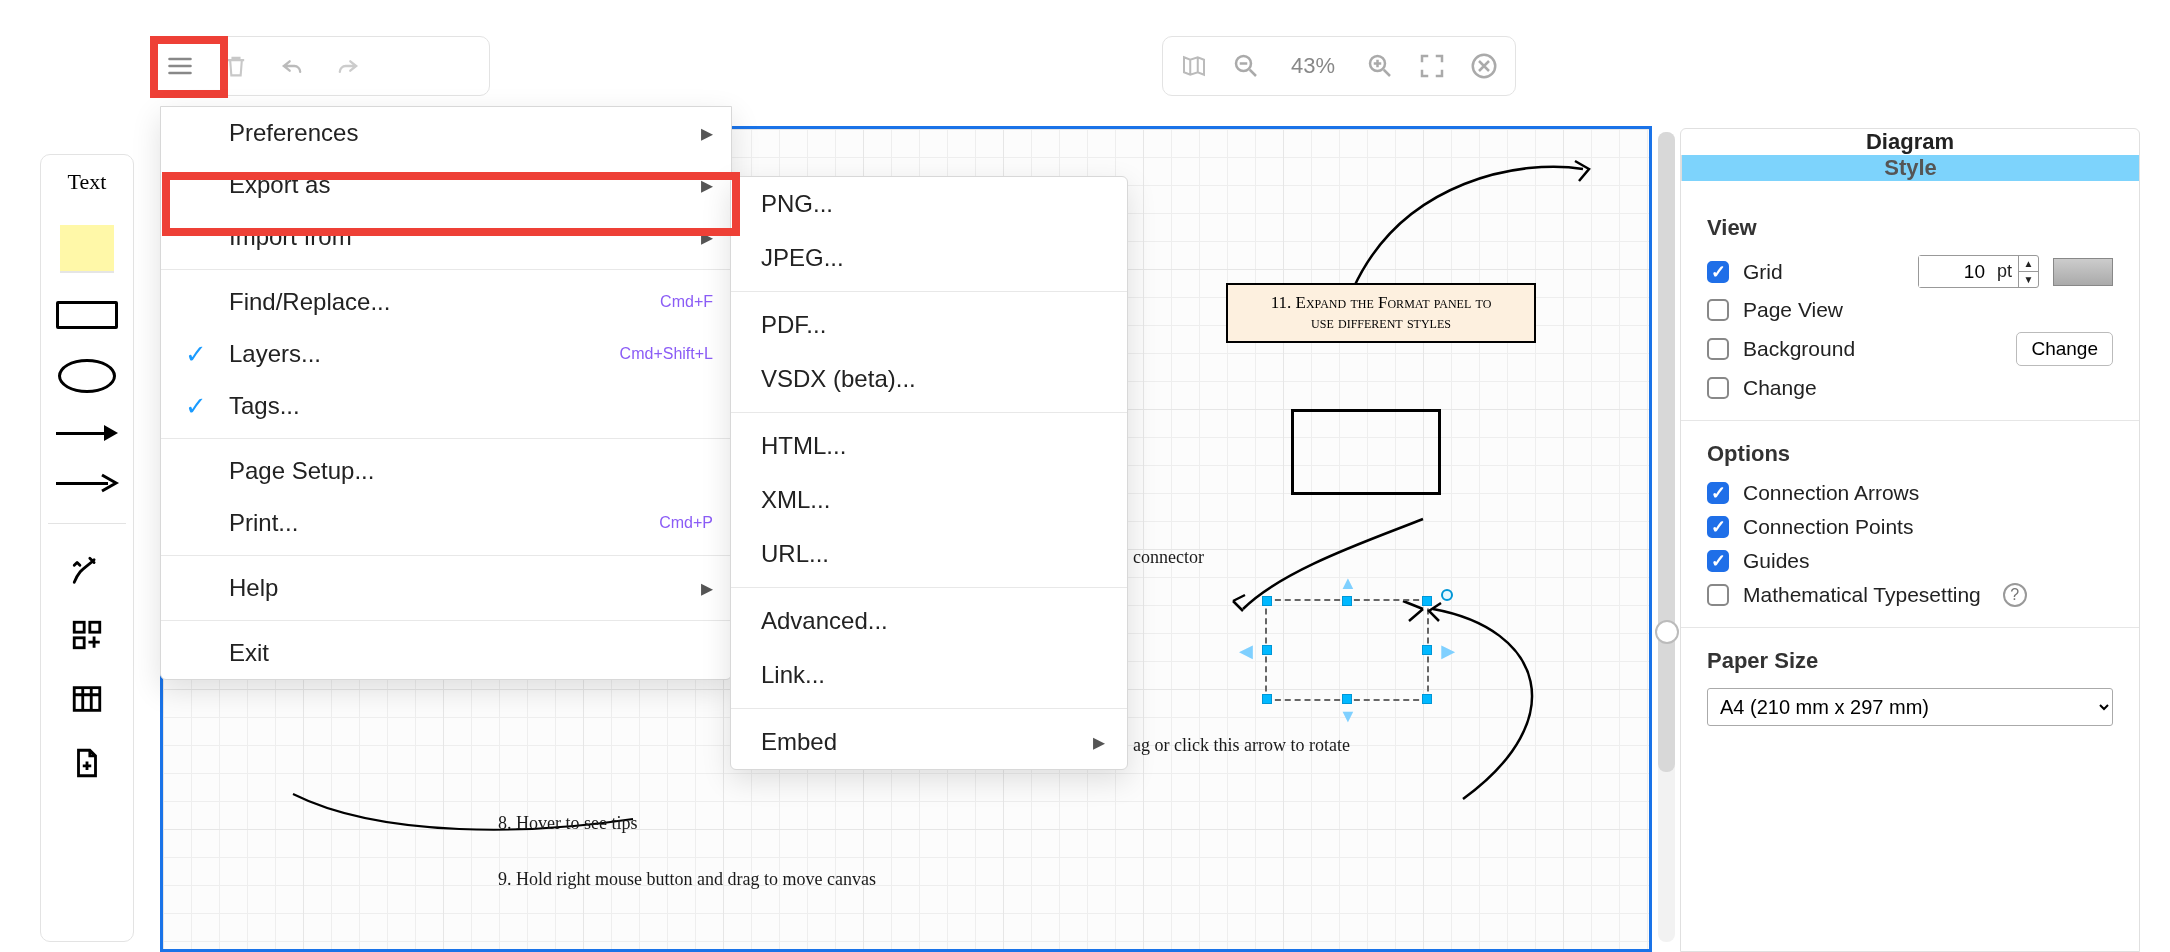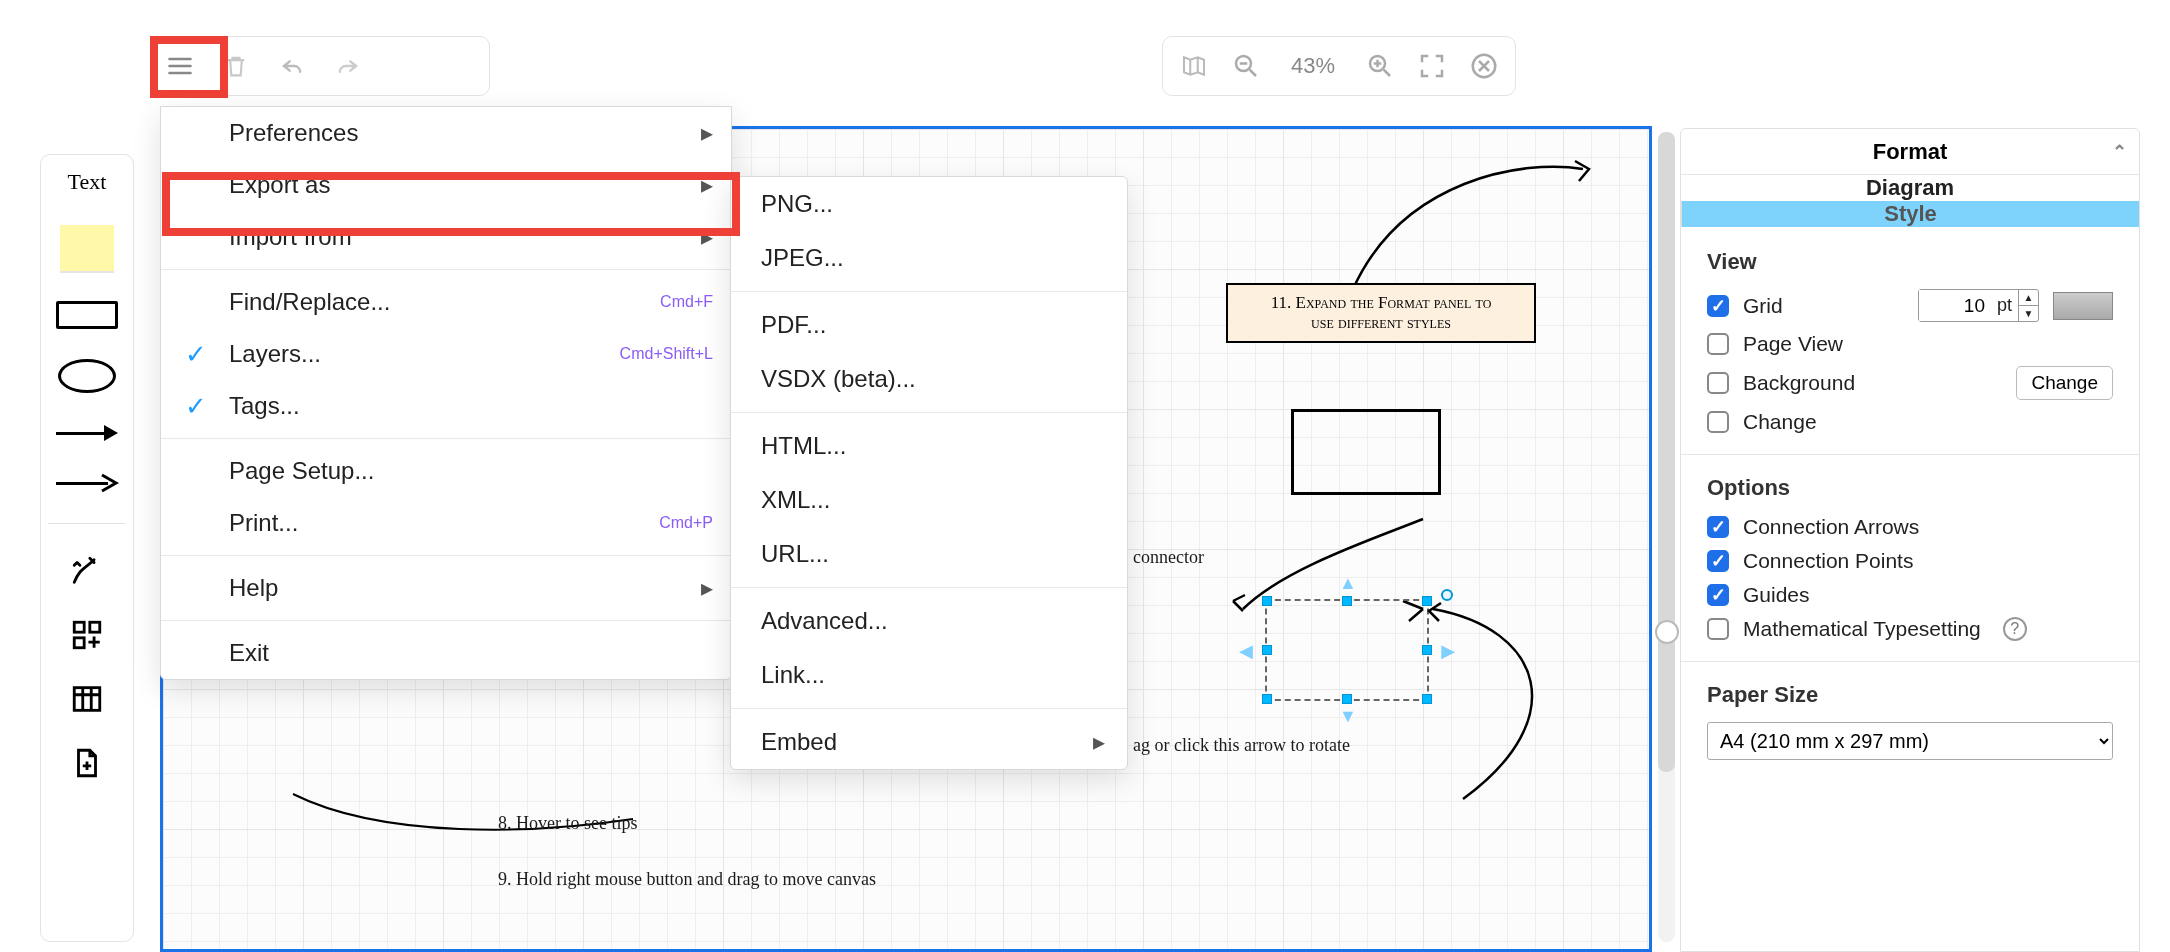--- a/index.html
+++ b/index.html
@@ -79,21 +79,21 @@
 
   
   .panel { position:absolute; right:30px; top:128px; width:460px; bottom:0; background:#fff; border:1px solid #e0e0e0; border-radius:6px 6px 0 0; display:flex; flex-direction:column;}
   .panel .phdr{display:flex;align-items:center;justify-content:center;height:46px;border-bottom:1px solid #e6e6e6;font-size:22px;font-weight:600;position:relative;}
   .panel .phdr .coll{position:absolute;right:12px;color:#888;font-size:18px;}
   .panel .tabs{display:flex;height:52px;border-bottom:1px solid #e6e6e6;flex-direction:column;}
   .panel .tab{flex:1;display:flex;align-items:center;justify-content:center;font-size:22px;font-weight:600;color:#222;}
   .panel .tab.inactive{background:#7dd3fc;color:#555;border-left:1px solid #ddd;text-align:center;}
   .panel .body{padding:22px 26px; overflow:auto;}
   .panel .sect{font-weight:700;font-size:22px;color:#333;margin:18px 0 14px;}
-  .panel .sect:first-child{margin-top:0;}
+  .panel .sect:first-child{margin-top:12px;}
   .panel .row{display:flex;align-items:center;gap:14px;margin:10px 0;font-size:21px;color:#222;}
   .panel .row .grow{flex:1;}
   .panel input[type=checkbox]{appearance:none;width:22px;height:22px;border:2px solid #888;border-radius:5px;position:relative;}
   .panel input[type=checkbox].on{background:#1f6fe8;border-color:#1f6fe8;}
   .panel input[type=checkbox].on::after{content:"✓";position:absolute;left:2px;top:-2px;color:#fff;font-size:18px;font-weight:bold;}
   .panel .numbox{display:inline-flex;align-items:center;border:1px solid #999;border-radius:3px;height:33px;}
   .panel .numbox input{width:72px;border:none;text-align:right;font-size:19px;padding-right:6px;height:100%;outline:none;}
   .panel .numbox .unit{padding:0 6px;font-size:18px;}
   .panel .numbox .stepper{width:20px;height:100%;border-left:1px solid #999;display:flex;flex-direction:column;}
   .panel .numbox .stepper div{flex:1;display:flex;align-items:center;justify-content:center;font-size:10px;border-bottom:1px solid #999;}
@@ -341,24 +341,20 @@
       <span>Link...</span>
     </div>
   <div class="sep"></div>
   <div class="smi">
     <span>Embed</span>
     <span class="chev" style="color:#555;">▸</span>
   </div>
 </div>
 
 <div class="panel">
-  <div class="phdr">
-    <span>Format</span>
-    <span class="coll">⌃</span>
-  </div>
   <div class="tabs">
     <div class="tab">
         <span>Diagram</span>
       </div>
     <div class="tab inactive">
         <span>Style</span>
       </div>
   </div>
   <div class="body">
     <div class="sect">View</div>

